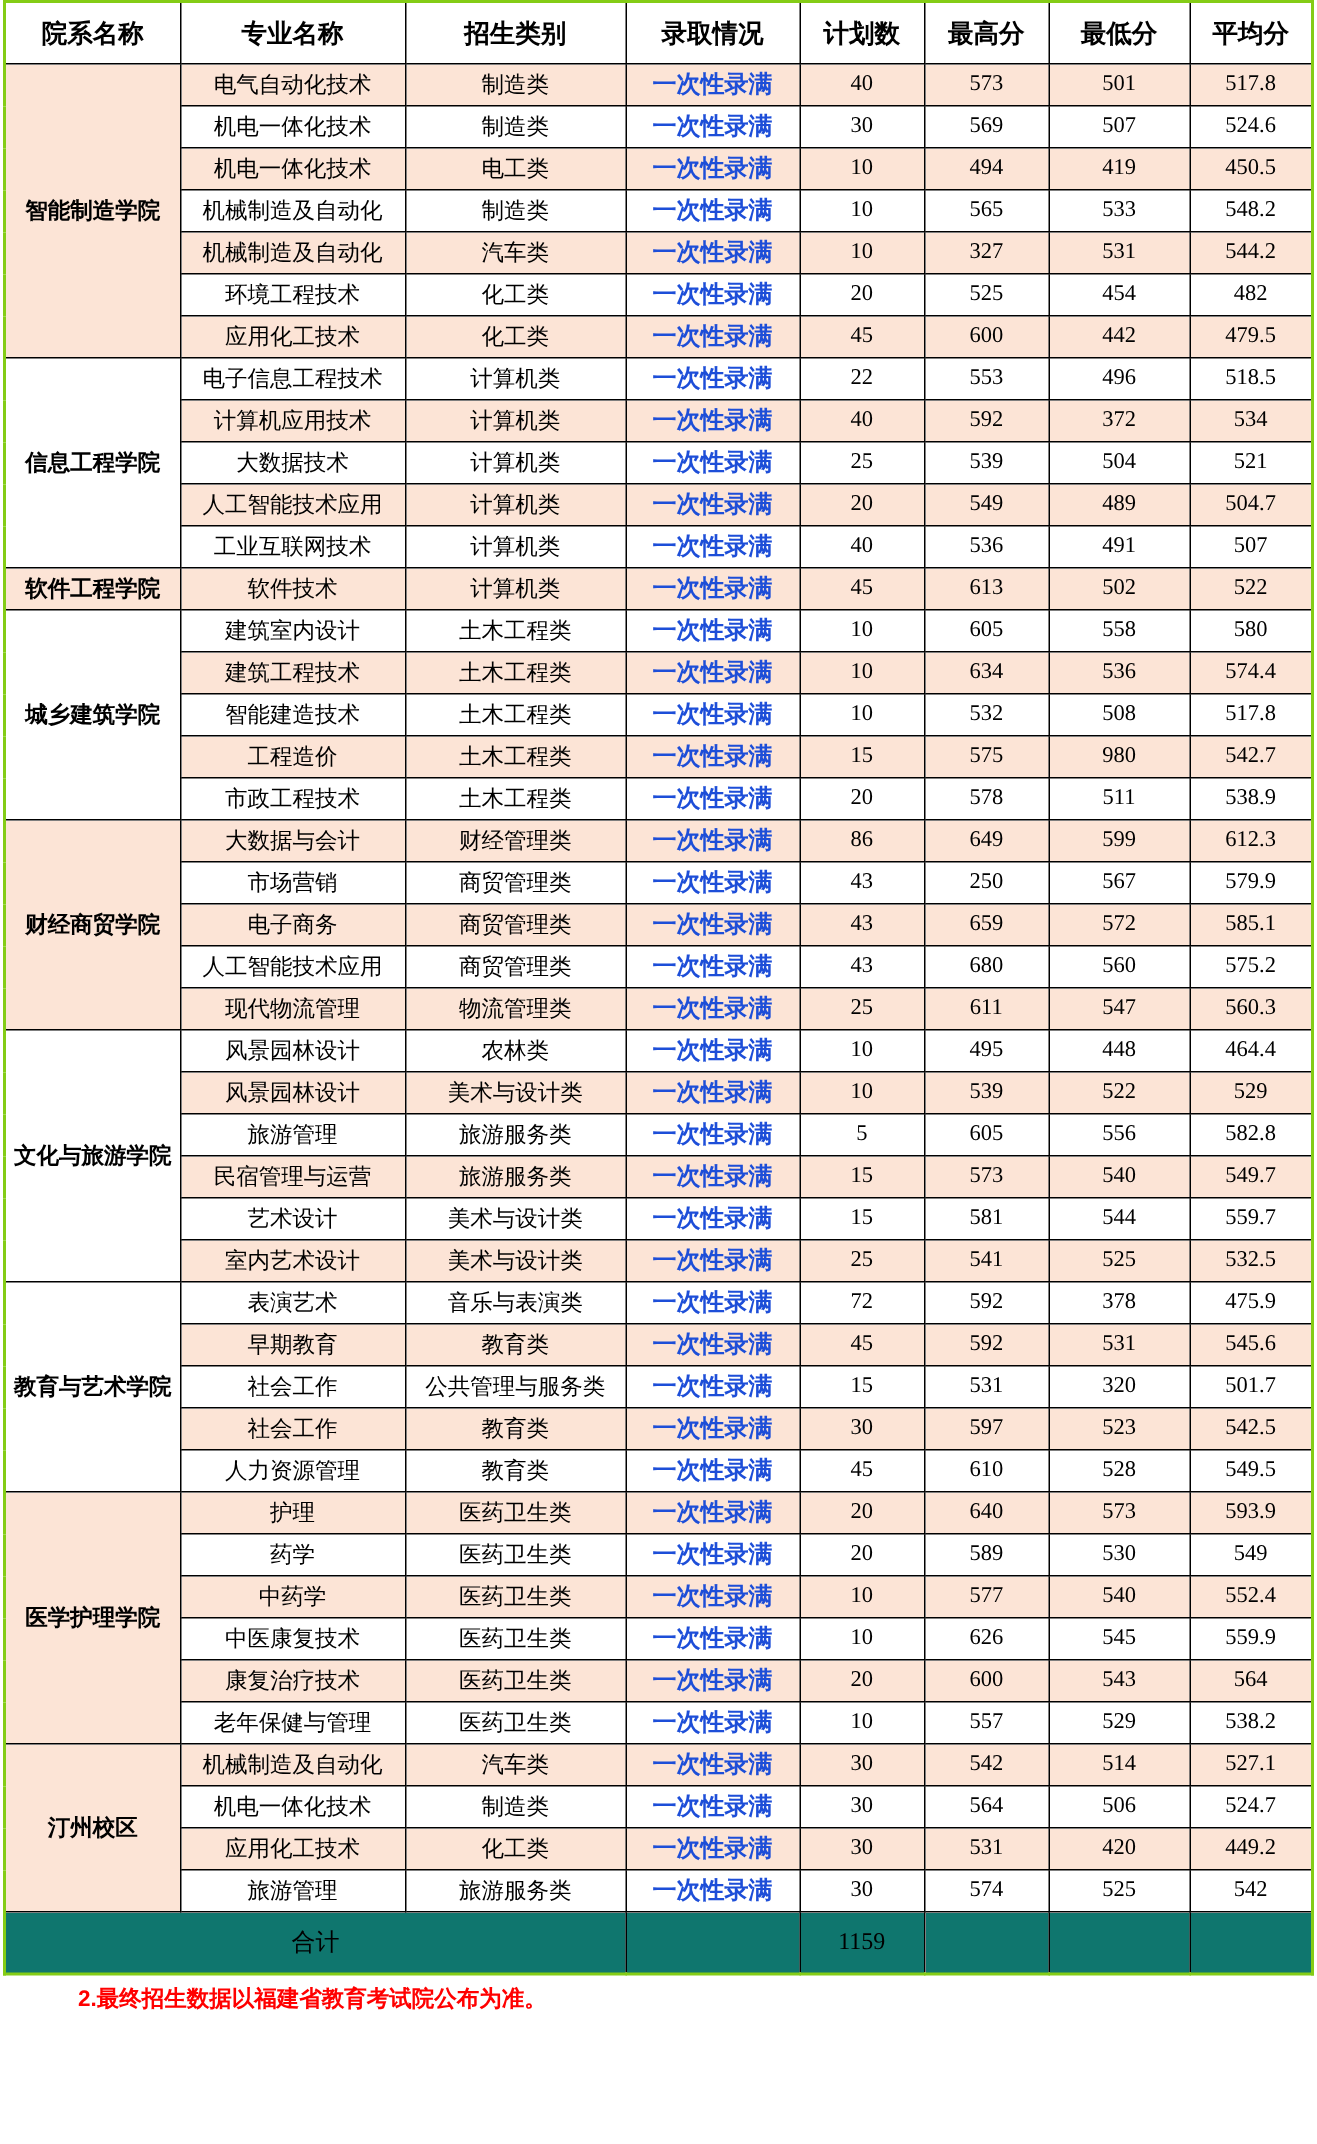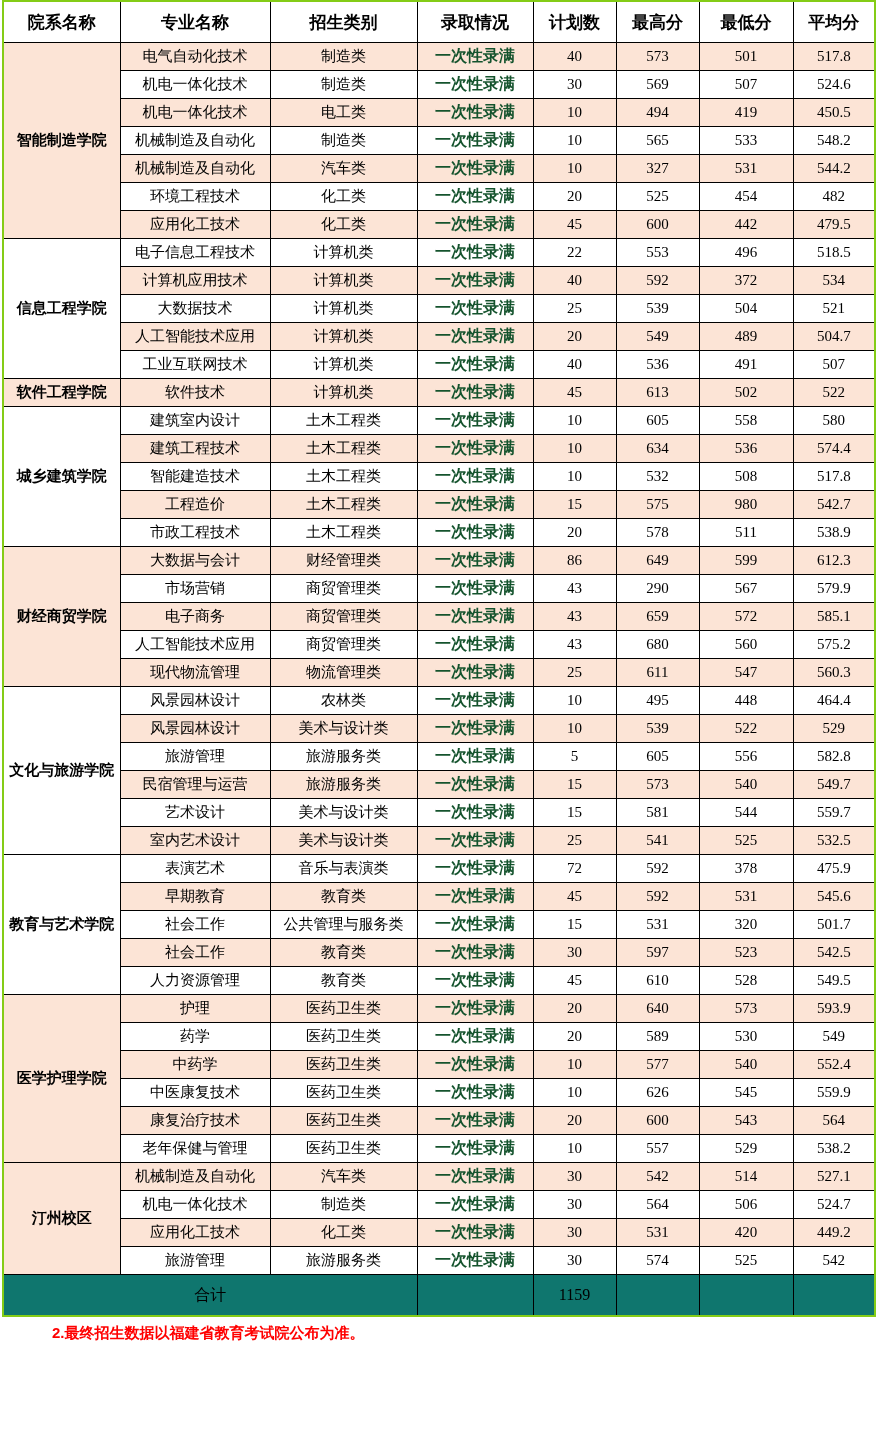--- a/index.html
+++ b/index.html
@@ -22,21 +22,21 @@
   }
   .tbl thead th{
     height:40px;font-size:17px;font-weight:bold;background:#fff;
   }
   .tbl tbody td{
     height:27px;font-size:15px;background:#fff;
   }
   .tbl tbody tr.shade td{background:#fce4d6;}
   .tbl tbody td.dept-cell{background:#fff;font-weight:bold;}
   .tbl td.status{
-    color:#14532d;font-weight:bold;font-size:16px;
+    color:#1d4ed8;font-weight:bold;font-size:16px;
     font-family:"Liberation Sans","DejaVu Sans",sans-serif;
   }
   .tbl tr.total-row td{height:40px;font-size:16px;background:#0f766e;}
   .notes{
     margin:6px 0 0 6px;color:#ff0000;font-weight:bold;font-size:15px;line-height:1.35;
     font-family:"Liberation Sans","DejaVu Sans",sans-serif;
   }
   .notes .line2{padding-left:46px;}
 </style>
 </head>
@@ -243,21 +243,21 @@
           <td>86</td>
           <td>649</td>
           <td>599</td>
           <td>612.3</td>
         </tr>
         <tr>
           <td>市场营销</td>
           <td>商贸管理类</td>
           <td class="status">一次性录满</td>
           <td>43</td>
-          <td>290</td>
+          <td>250</td>
           <td>567</td>
           <td>579.9</td>
         </tr>
         <tr class="shade">
           <td>电子商务</td>
           <td>商贸管理类</td>
           <td class="status">一次性录满</td>
           <td>43</td>
           <td>659</td>
           <td>572</td>

